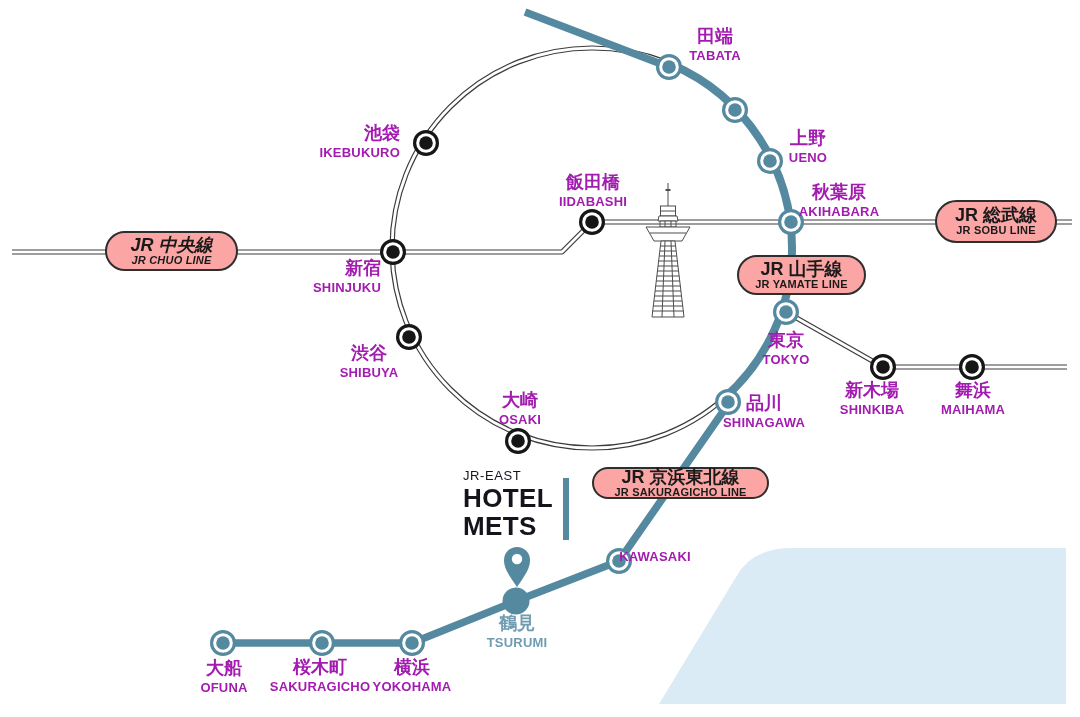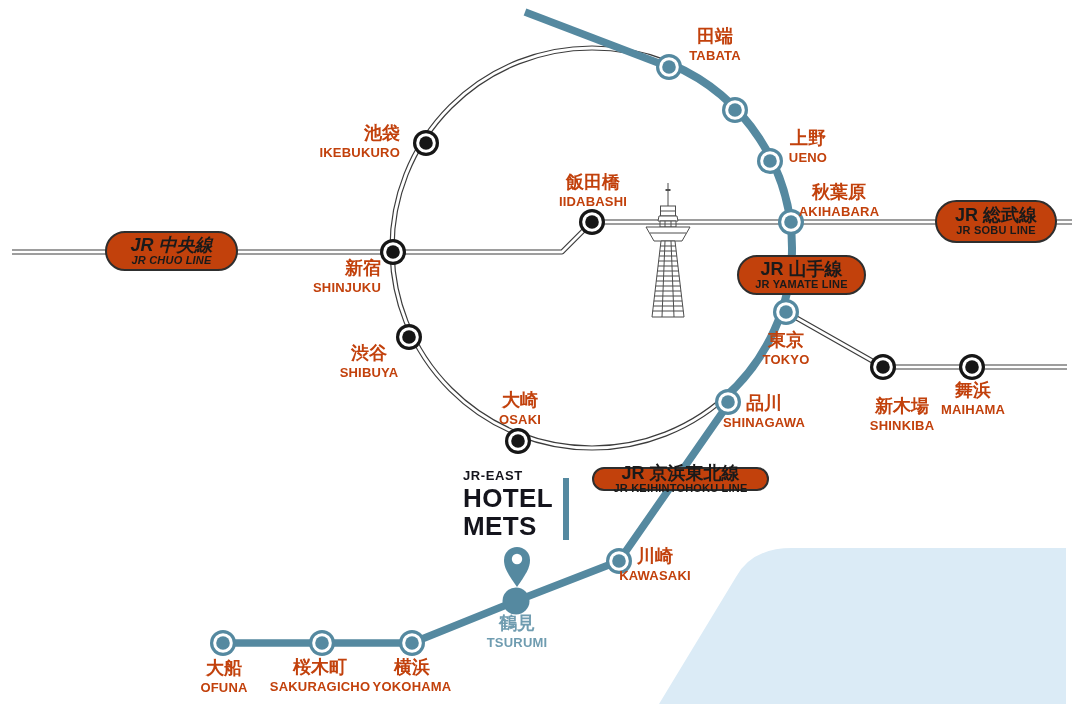--- a/index.html
+++ b/index.html
@@ -1,35 +1,35 @@
 <!DOCTYPE html>
 <html><head>
 <meta charset="utf-8">
 <style>
   html,body{margin:0;padding:0;background:#ffffff;}
   #stage{
     position:relative;width:1080px;height:717px;overflow:hidden;background:#ffffff;
     font-family:"Liberation Sans","DejaVu Sans",sans-serif;
   }
   #map-svg{position:absolute;left:0;top:0;}
-  .st-label{position:absolute;width:170px;color:#c2410c;line-height:1.08;}
+  .st-label{position:absolute;width:170px;color:#a21caf;line-height:1.08;}
   .st-label .jp{font-size:18px;font-weight:700;}
   .st-label .en{font-size:13px;font-weight:700;letter-spacing:.2px;margin-top:3px;}
   .st-label.center{text-align:center;}
   .st-label.right{text-align:right;}
   .st-label.teal{color:#6f9cb0;}
   .pill{
-    position:absolute;background:#c2410c;border:2.5px solid #2e2e2e;border-radius:24px;
+    position:absolute;background:#fca5a5;border:2.5px solid #2e2e2e;border-radius:24px;
     display:flex;flex-direction:column;align-items:center;justify-content:center;
     line-height:1.05;color:#1a1a1a;box-sizing:border-box;
   }
   .pill .pjp{font-size:18px;font-weight:700;}
   .pill .pen{font-size:11px;font-weight:700;letter-spacing:.2px;}
   #hotel-logo{position:absolute;left:463px;top:468px;color:#14141c;}
-  #hotel-logo .brand{font-size:13px;font-weight:700;letter-spacing:.6px;}
+  #hotel-logo .brand{font-size:13px;font-weight:400;letter-spacing:.6px;}
   #hotel-logo .big{font-size:26px;font-weight:800;line-height:.95;letter-spacing:.4px;margin-top:3px;}
   #logo-bar{position:absolute;left:563px;top:478px;width:6px;height:62px;background:#5589A0;}
 </style>
 </head>
 <body>
 
 <div id="stage">
 
   <svg id="map-svg" width="1080" height="717" viewBox="0 0 1080 717">
 
@@ -192,23 +192,23 @@
     <div class="pen">JR CHUO LINE</div>
   </div>
   <div class="pill" style="left:935px;top:200px;width:122px;height:43px;">
     <div class="pjp">JR 総武線</div>
     <div class="pen">JR SOBU LINE</div>
   </div>
   <div class="pill" style="left:737px;top:255px;width:129px;height:40px;">
     <div class="pjp">JR 山手線</div>
     <div class="pen">JR YAMATE LINE</div>
   </div>
-  <div class="pill" style="left:592px;top:467px;width:177px;height:24px;">
+  <div class="pill" style="left:592px;top:467px;width:177px;height:32px;">
     <div class="pjp">JR 京浜東北線</div>
-    <div class="pen">JR KEIHINTOHOKU LINE</div>
+    <div class="pen">JR SAKURAGICHO LINE</div>
   </div>
 
   <div class="st-label center" style="left:630px;top:27px;">
     <div class="jp">田端</div>
     <div class="en">TABATA</div>
   </div>
   <div class="st-label center" style="left:723px;top:129px;">
     <div class="jp">上野</div>
     <div class="en">UENO</div>
   </div>
@@ -218,21 +218,20 @@
   </div>
   <div class="st-label center" style="left:701px;top:331px;">
     <div class="jp">東京</div>
     <div class="en">TOKYO</div>
   </div>
   <div class="st-label center" style="left:679px;top:394px;">
     <div class="jp">品川</div>
     <div class="en">SHINAGAWA</div>
   </div>
   <div class="st-label center" style="left:570px;top:547px;">
-    <div class="jp">川崎</div>
     <div class="en">KAWASAKI</div>
   </div>
   <div class="st-label center teal" style="left:432px;top:614px;">
     <div class="jp">鶴見</div>
     <div class="en">TSURUMI</div>
   </div>
   <div class="st-label center" style="left:327px;top:658px;">
     <div class="jp">横浜</div>
     <div class="en">YOKOHAMA</div>
   </div>
@@ -257,21 +256,21 @@
     <div class="en">SHIBUYA</div>
   </div>
   <div class="st-label center" style="left:435px;top:391px;">
     <div class="jp">大崎</div>
     <div class="en">OSAKI</div>
   </div>
   <div class="st-label center" style="left:508px;top:173px;">
     <div class="jp">飯田橋</div>
     <div class="en">IIDABASHI</div>
   </div>
-  <div class="st-label center" style="left:817px;top:381px;margin-top:16px;">
+  <div class="st-label center" style="left:787px;top:381px;">
     <div class="jp">新木場</div>
     <div class="en">SHINKIBA</div>
   </div>
   <div class="st-label center" style="left:888px;top:381px;">
     <div class="jp">舞浜</div>
     <div class="en">MAIHAMA</div>
   </div>
 
   <div id="hotel-logo">
     <div class="brand">JR-EAST</div>

